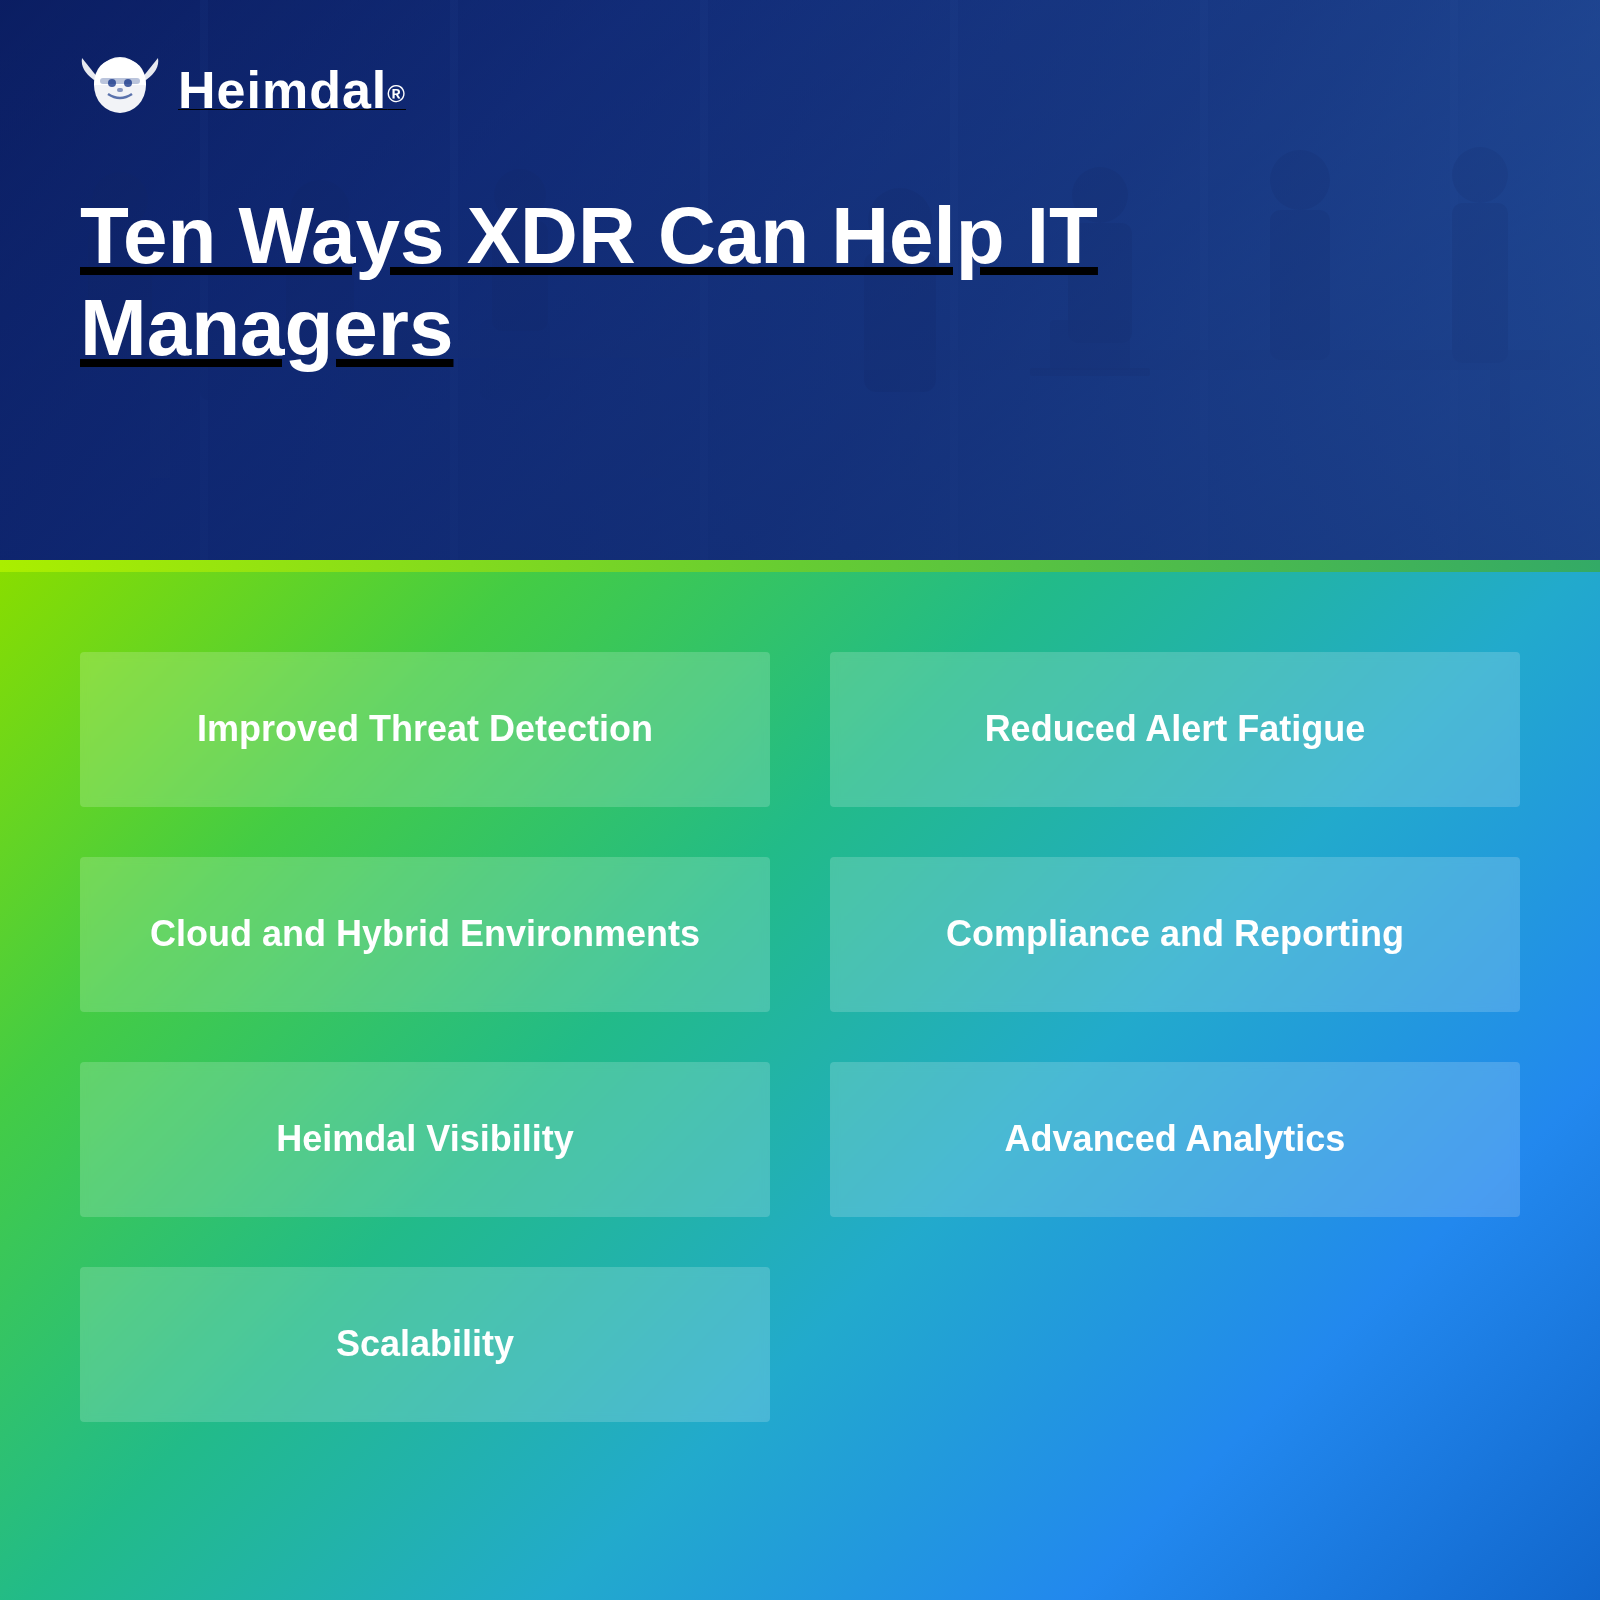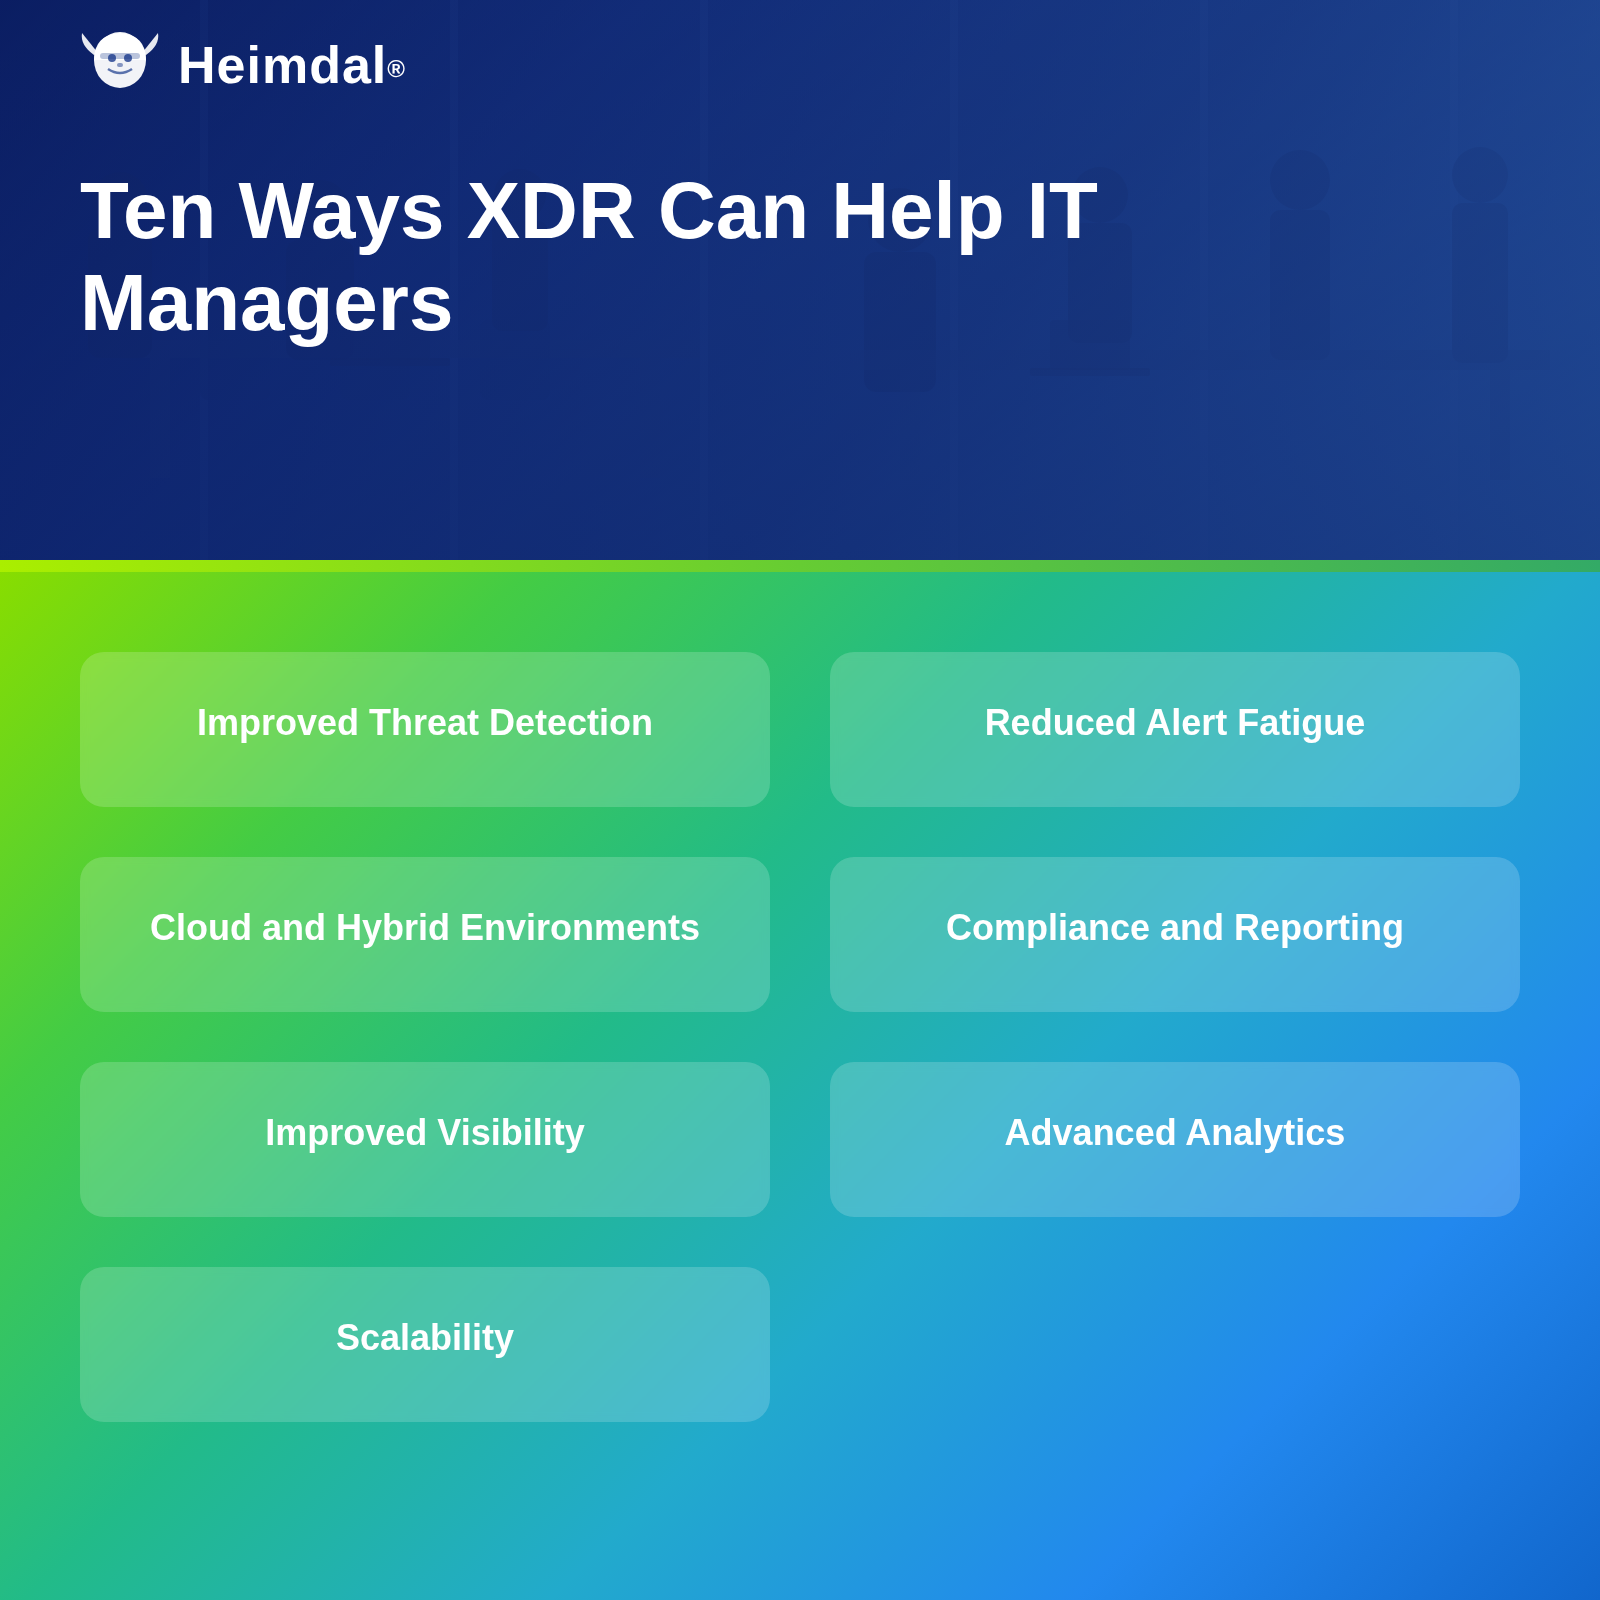--- a/index.html
+++ b/index.html
@@ -45,21 +45,22 @@
       top: 0;
       left: 0;
       width: 100%;
       height: 100%;
       opacity: 0.35;
     }
 
     .header-content {
       position: relative;
       z-index: 10;
-      padding: 25px 80px;
+      padding: 50px 80px;
+      text-decoration: underline;
     }
 
     .logo-area {
       display: flex;
       align-items: center;
       gap: 18px;
       margin-bottom: 60px;
     }
 
     .logo-icon {
@@ -101,23 +102,24 @@
     }
 
     .grid-container {
       display: grid;
       grid-template-columns: 1fr 1fr;
       gap: 50px 60px;
     }
 
     .card {
       background: rgba(255, 255, 255, 0.18);
-      border-radius: 24px;
+      border-radius: 4px;
       padding: 48px 44px;
       display: flex;
+      align-items: center;
       justify-content: center;
       min-height: 155px;
       backdrop-filter: blur(4px);
     }
 
     .card-label {
       color: #ffffff;
       font-size: 36px;
       font-weight: 700;
       text-align: center;
@@ -226,21 +228,21 @@
         <div class="card">
           <span class="card-label">Reduced Alert Fatigue</span>
         </div>
         <div class="card">
           <span class="card-label">Cloud and Hybrid Environments</span>
         </div>
         <div class="card">
           <span class="card-label">Compliance and Reporting</span>
         </div>
         <div class="card">
-          <span class="card-label">Improved Visibility</span>
+          <span class="card-label">Heimdal Visibility</span>
         </div>
         <div class="card">
           <span class="card-label">Advanced Analytics</span>
         </div>
         <div class="card">
           <span class="card-label">Scalability</span>
         </div>
       </div>
   </div>
 

